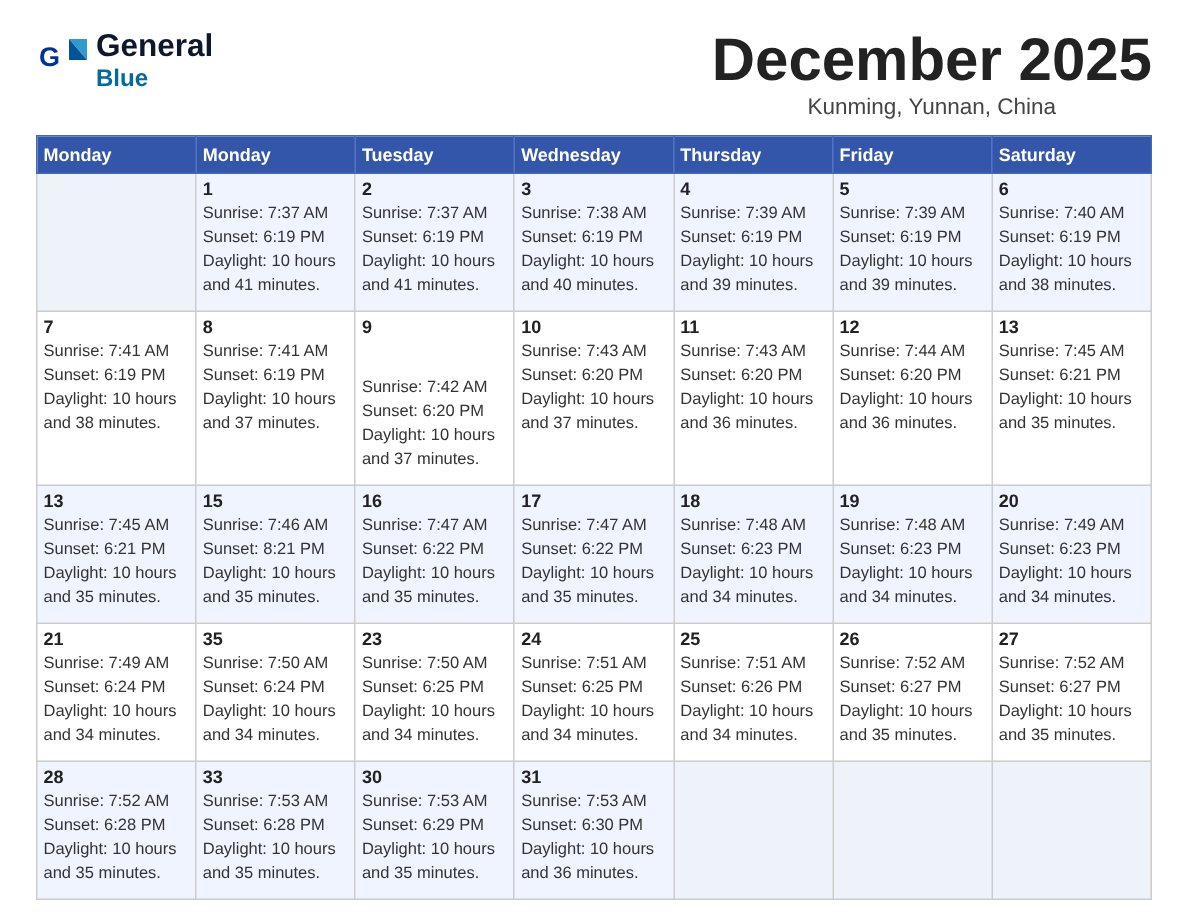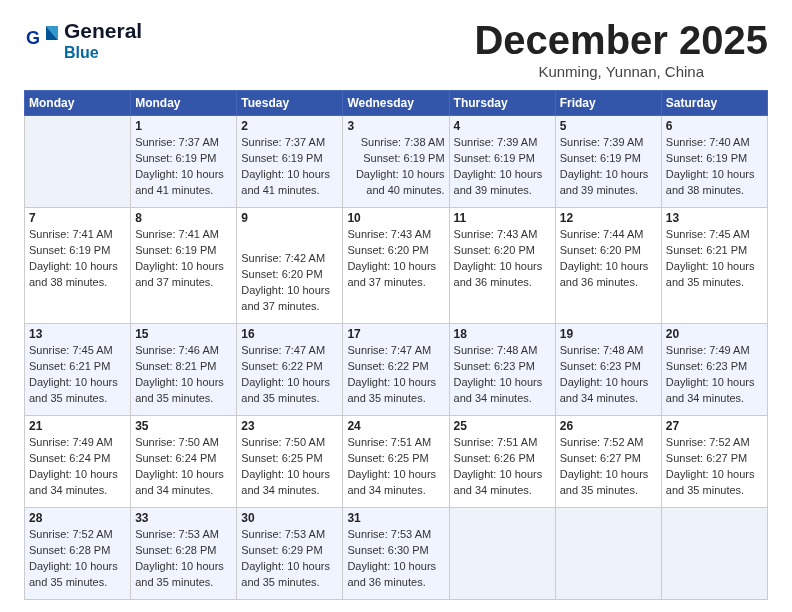--- a/index.html
+++ b/index.html
@@ -139,21 +139,21 @@
           </td>
           <td>
             <div class="day-num">2</div>
             <div class="day-detail" style="white-space: pre-line;">Sunrise: 7:37 AM
 Sunset: 6:19 PM
 Daylight: 10 hours
 and 41 minutes.</div>
           </td>
           <td>
             <div class="day-num">3</div>
-            <div class="day-detail" style="white-space: pre-line; text-align: right;">Sunrise: 7:38 AM
+            <div class="day-detail" style="white-space: pre-line;">Sunrise: 7:38 AM
 Sunset: 6:19 PM
 Daylight: 10 hours
 and 40 minutes.</div>
           </td>
           <td>
             <div class="day-num">4</div>
             <div class="day-detail" style="white-space: pre-line;">Sunrise: 7:39 AM
 Sunset: 6:19 PM
 Daylight: 10 hours
 and 39 minutes.</div>

